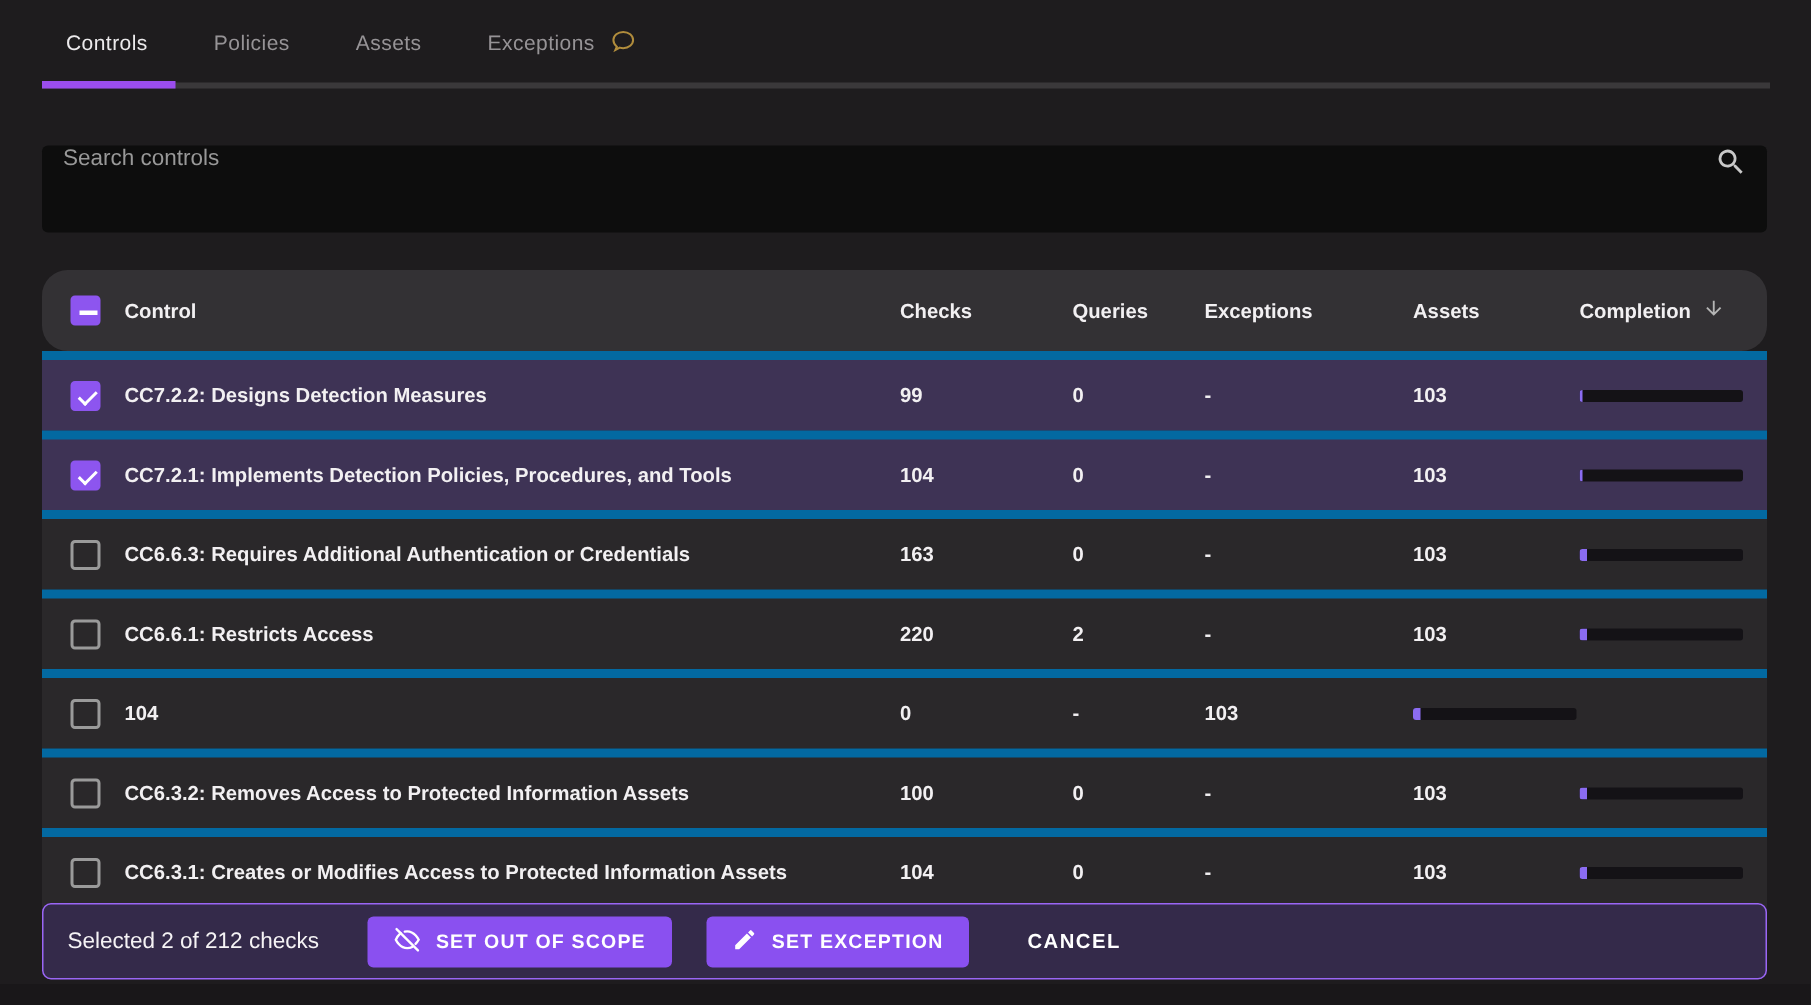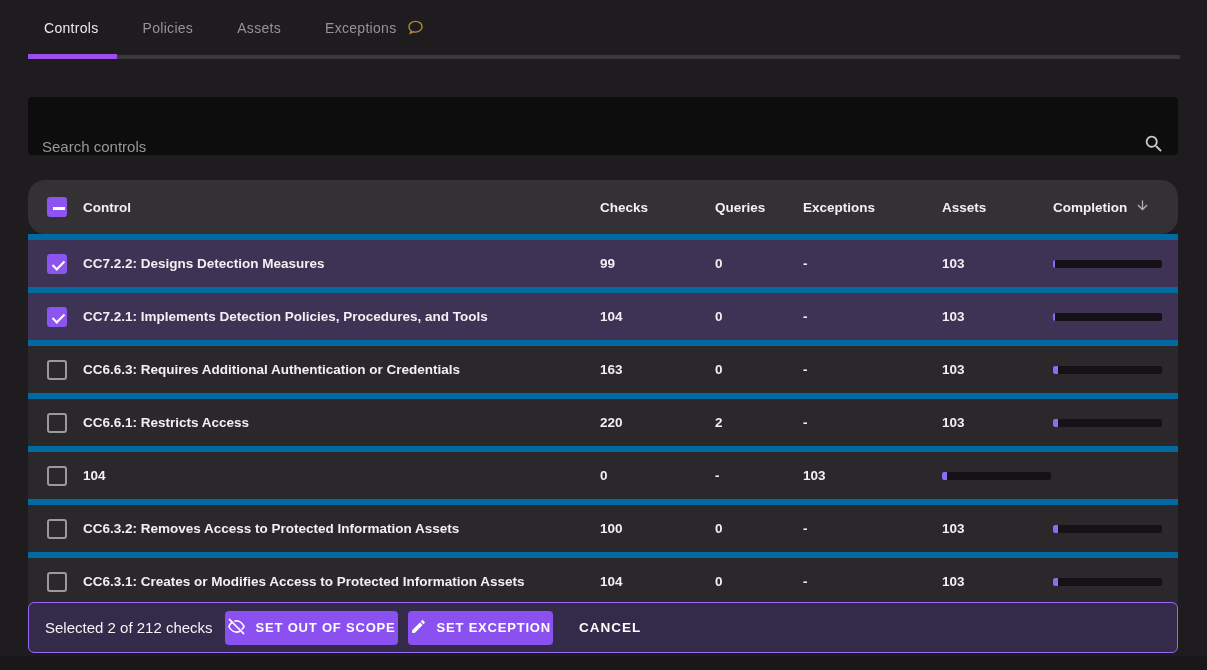--- a/index.html
+++ b/index.html
@@ -15,21 +15,21 @@
   .tabbar { display:flex; gap:12px; padding-left:28px; padding-top:14px; height:41px; align-items:center; }
   .tab { padding:0 16px; font-size:14px; letter-spacing:.3px; color:#969396; cursor:pointer;
          height:41px; display:flex; align-items:center; gap:9px; }
   .tab.active { color:#eceaec; }
   .tab-underline-track { position:absolute; left:28px; top:55px; width:1152px; height:4px; background:#3a383a; }
   .tab-underline-active { position:absolute; left:0; top:-1px; width:89px; height:5px; background:#9b4ded; }
   .bubble-icon svg { display:block; }
 
   
   .searchbar { position:absolute; left:28px; top:97px; width:1150px; height:58px;
-               background:#0d0d0d; border-radius:4px; display:flex; align-items:flex-end; }
+               background:#0d0d0d; border-radius:4px; display:flex; align-items:flex-start; }
   .searchbar input {
     flex:1; background:transparent; border:none; outline:none; color:#e8e8e8;
     font-size:15px; font-family:"Liberation Sans", sans-serif; padding:0 14px;
   }
   .searchbar input::placeholder { color:#989898; }
   .search-icon { width:22px; height:22px; margin-right:13px; flex:0 0 auto; cursor:pointer; }
 
   
   .table { position:absolute; left:28px; top:180px; width:1150px; }
   .trow, .thead {
@@ -60,25 +60,25 @@
   
   .progress { width:109px; height:8px; background:#141216; border-radius:2px; overflow:hidden; }
   .progress-fill { height:100%; background:#8b6cf2; }
 
   
   .actionbar {
     position:absolute; left:28px; top:602px; width:1150px; height:51px; z-index:20;
     background:#342a4a; border:1.5px solid #9a66f5; border-radius:6px;
     display:flex; align-items:center; padding-left:16px;
   }
-  .selected-text { font-size:15px; color:#f5f3f5; margin-right:12px; }
+  .selected-text { font-size:15px; color:#f5f3f5; margin-right:32px; }
   .pill-btn {
     background:#8a50f0; color:#fff; border:none; border-radius:4px; height:34px;
     font-family:"Liberation Sans", sans-serif; font-weight:bold; font-size:13px;
-    letter-spacing:.8px; padding:0 2px; margin-right:10px; display:flex; align-items:center; gap:10px;
+    letter-spacing:.8px; padding:0 17px; margin-right:23px; display:flex; align-items:center; gap:10px;
     cursor:pointer;
   }
   .text-btn {
     background:transparent; border:none; color:#fff; font-family:"Liberation Sans", sans-serif;
     font-weight:bold; font-size:13.5px; letter-spacing:1px; padding:0 16px; cursor:pointer; height:34px;
   }
 
   .footer-strip { position:absolute; left:0; bottom:0; width:1207px; height:14px; background:#191719; }
 </style>
 </head>

